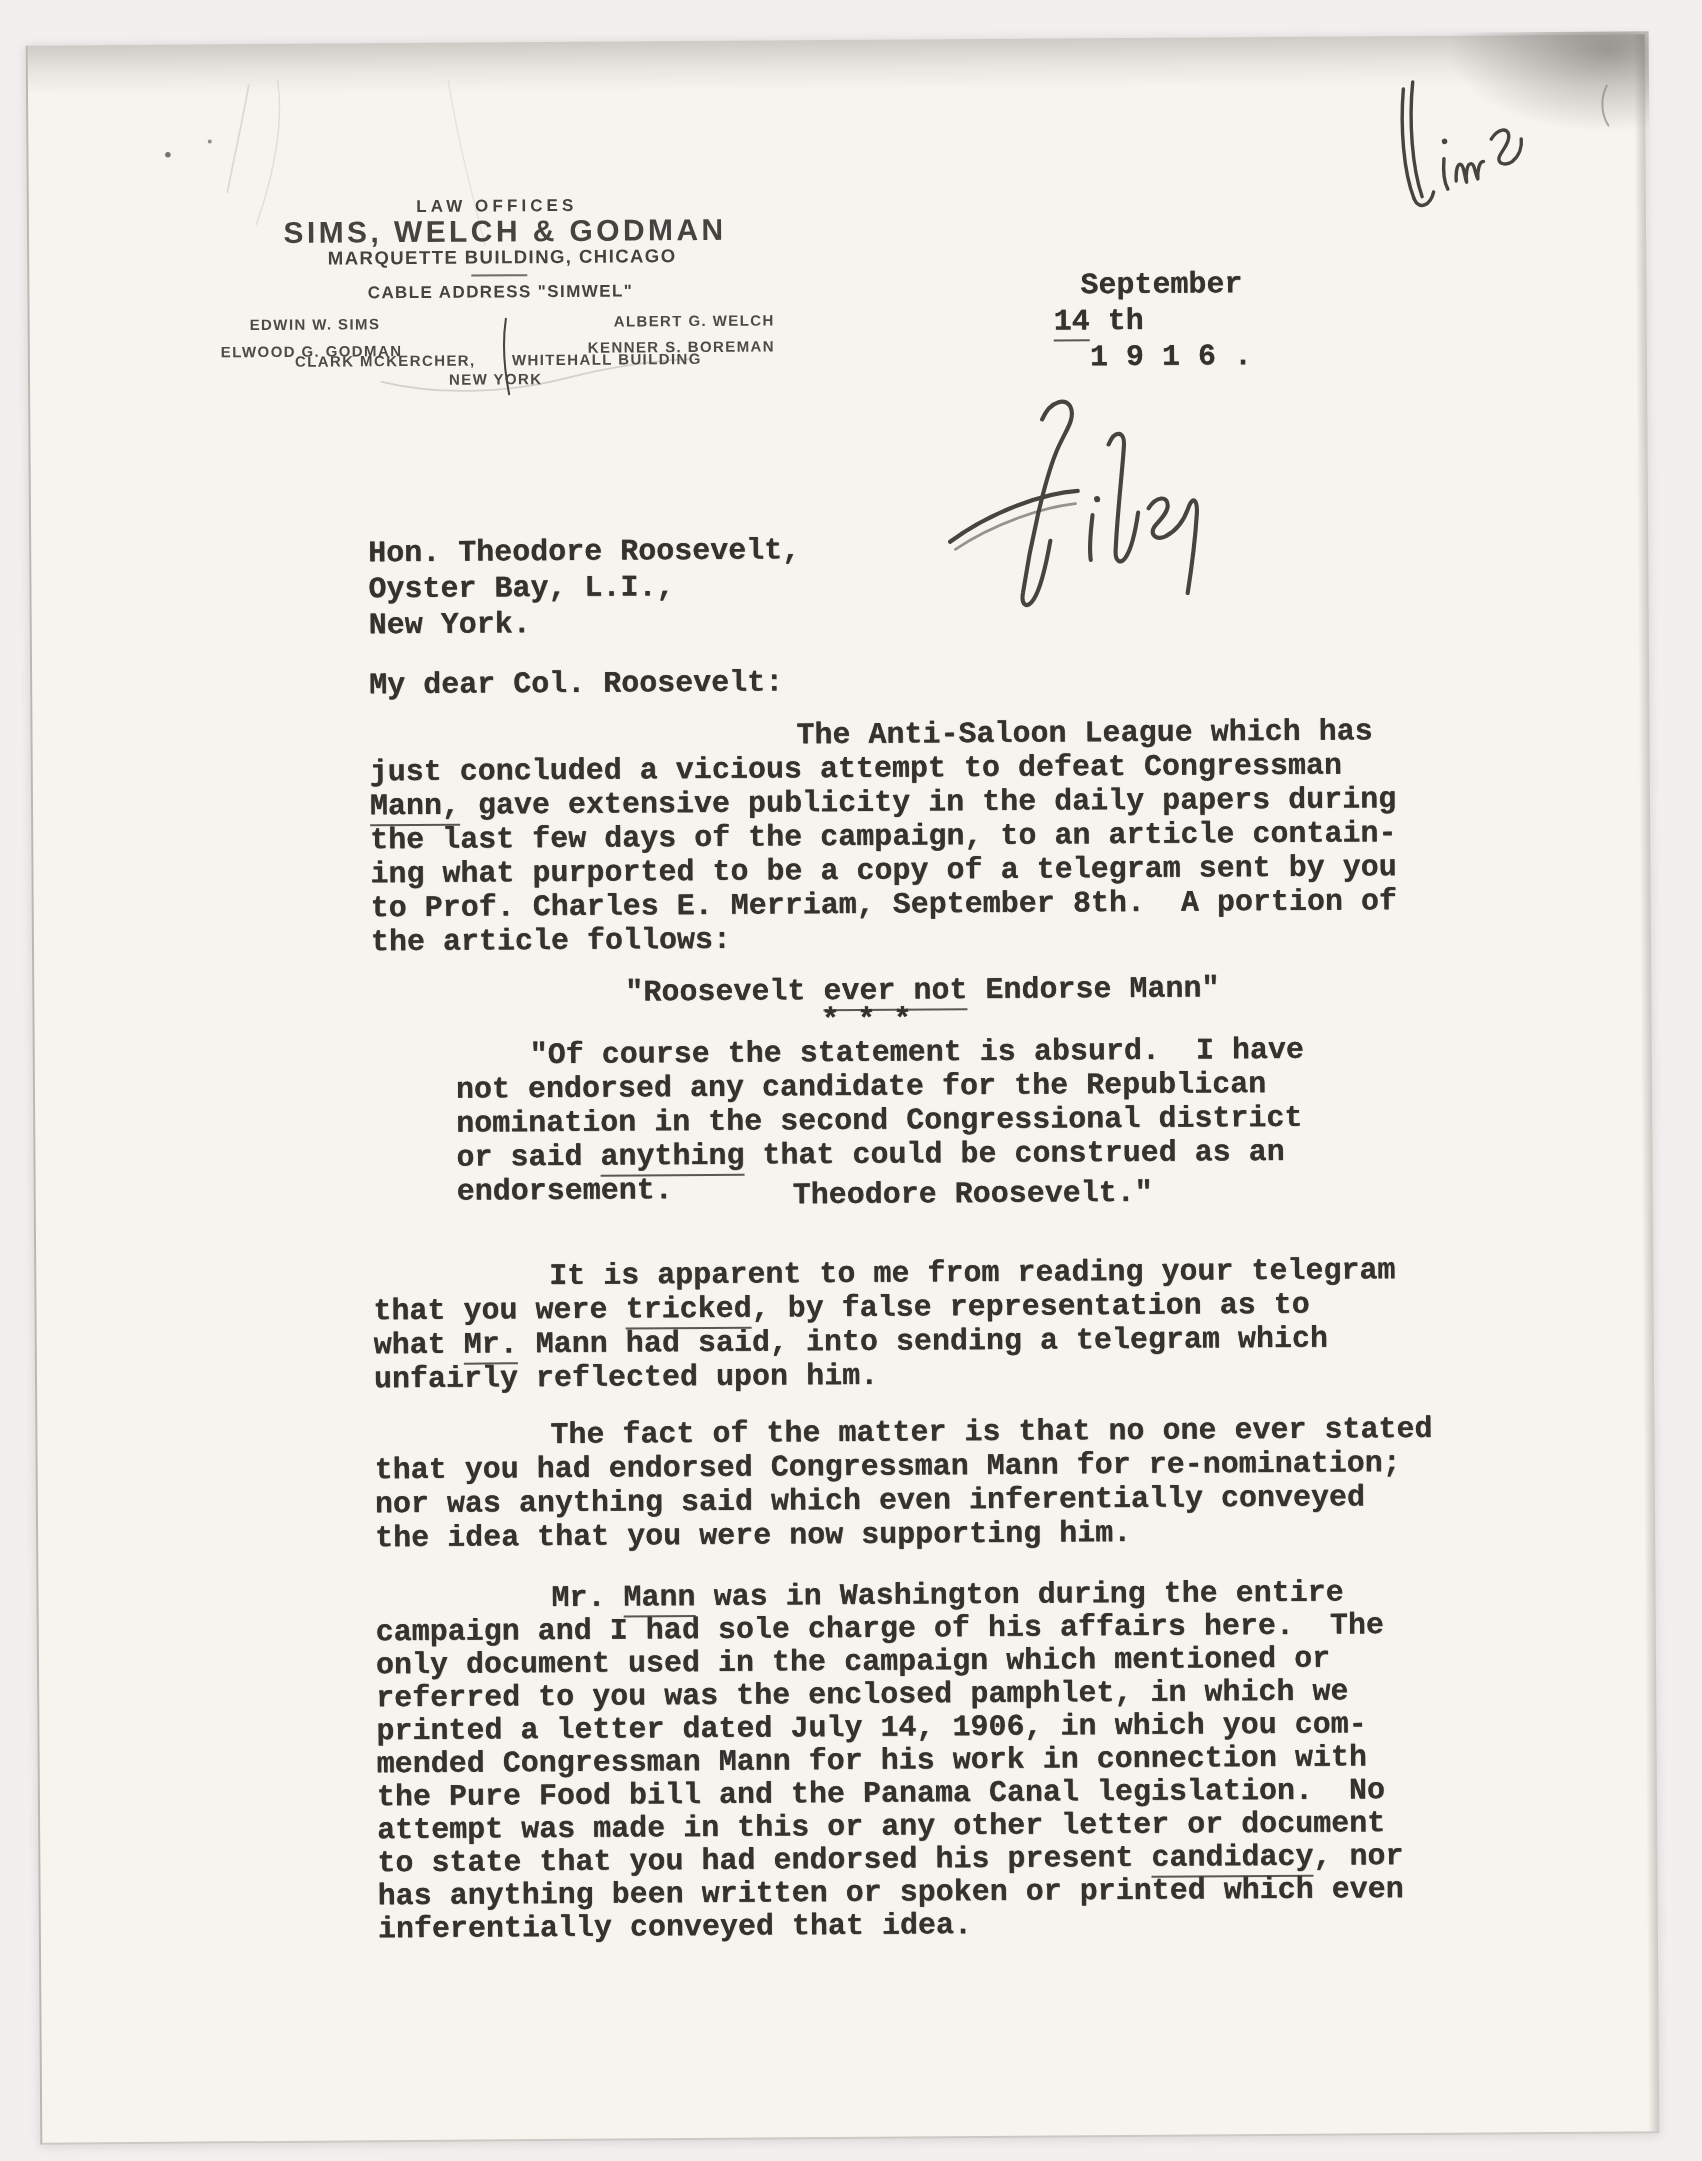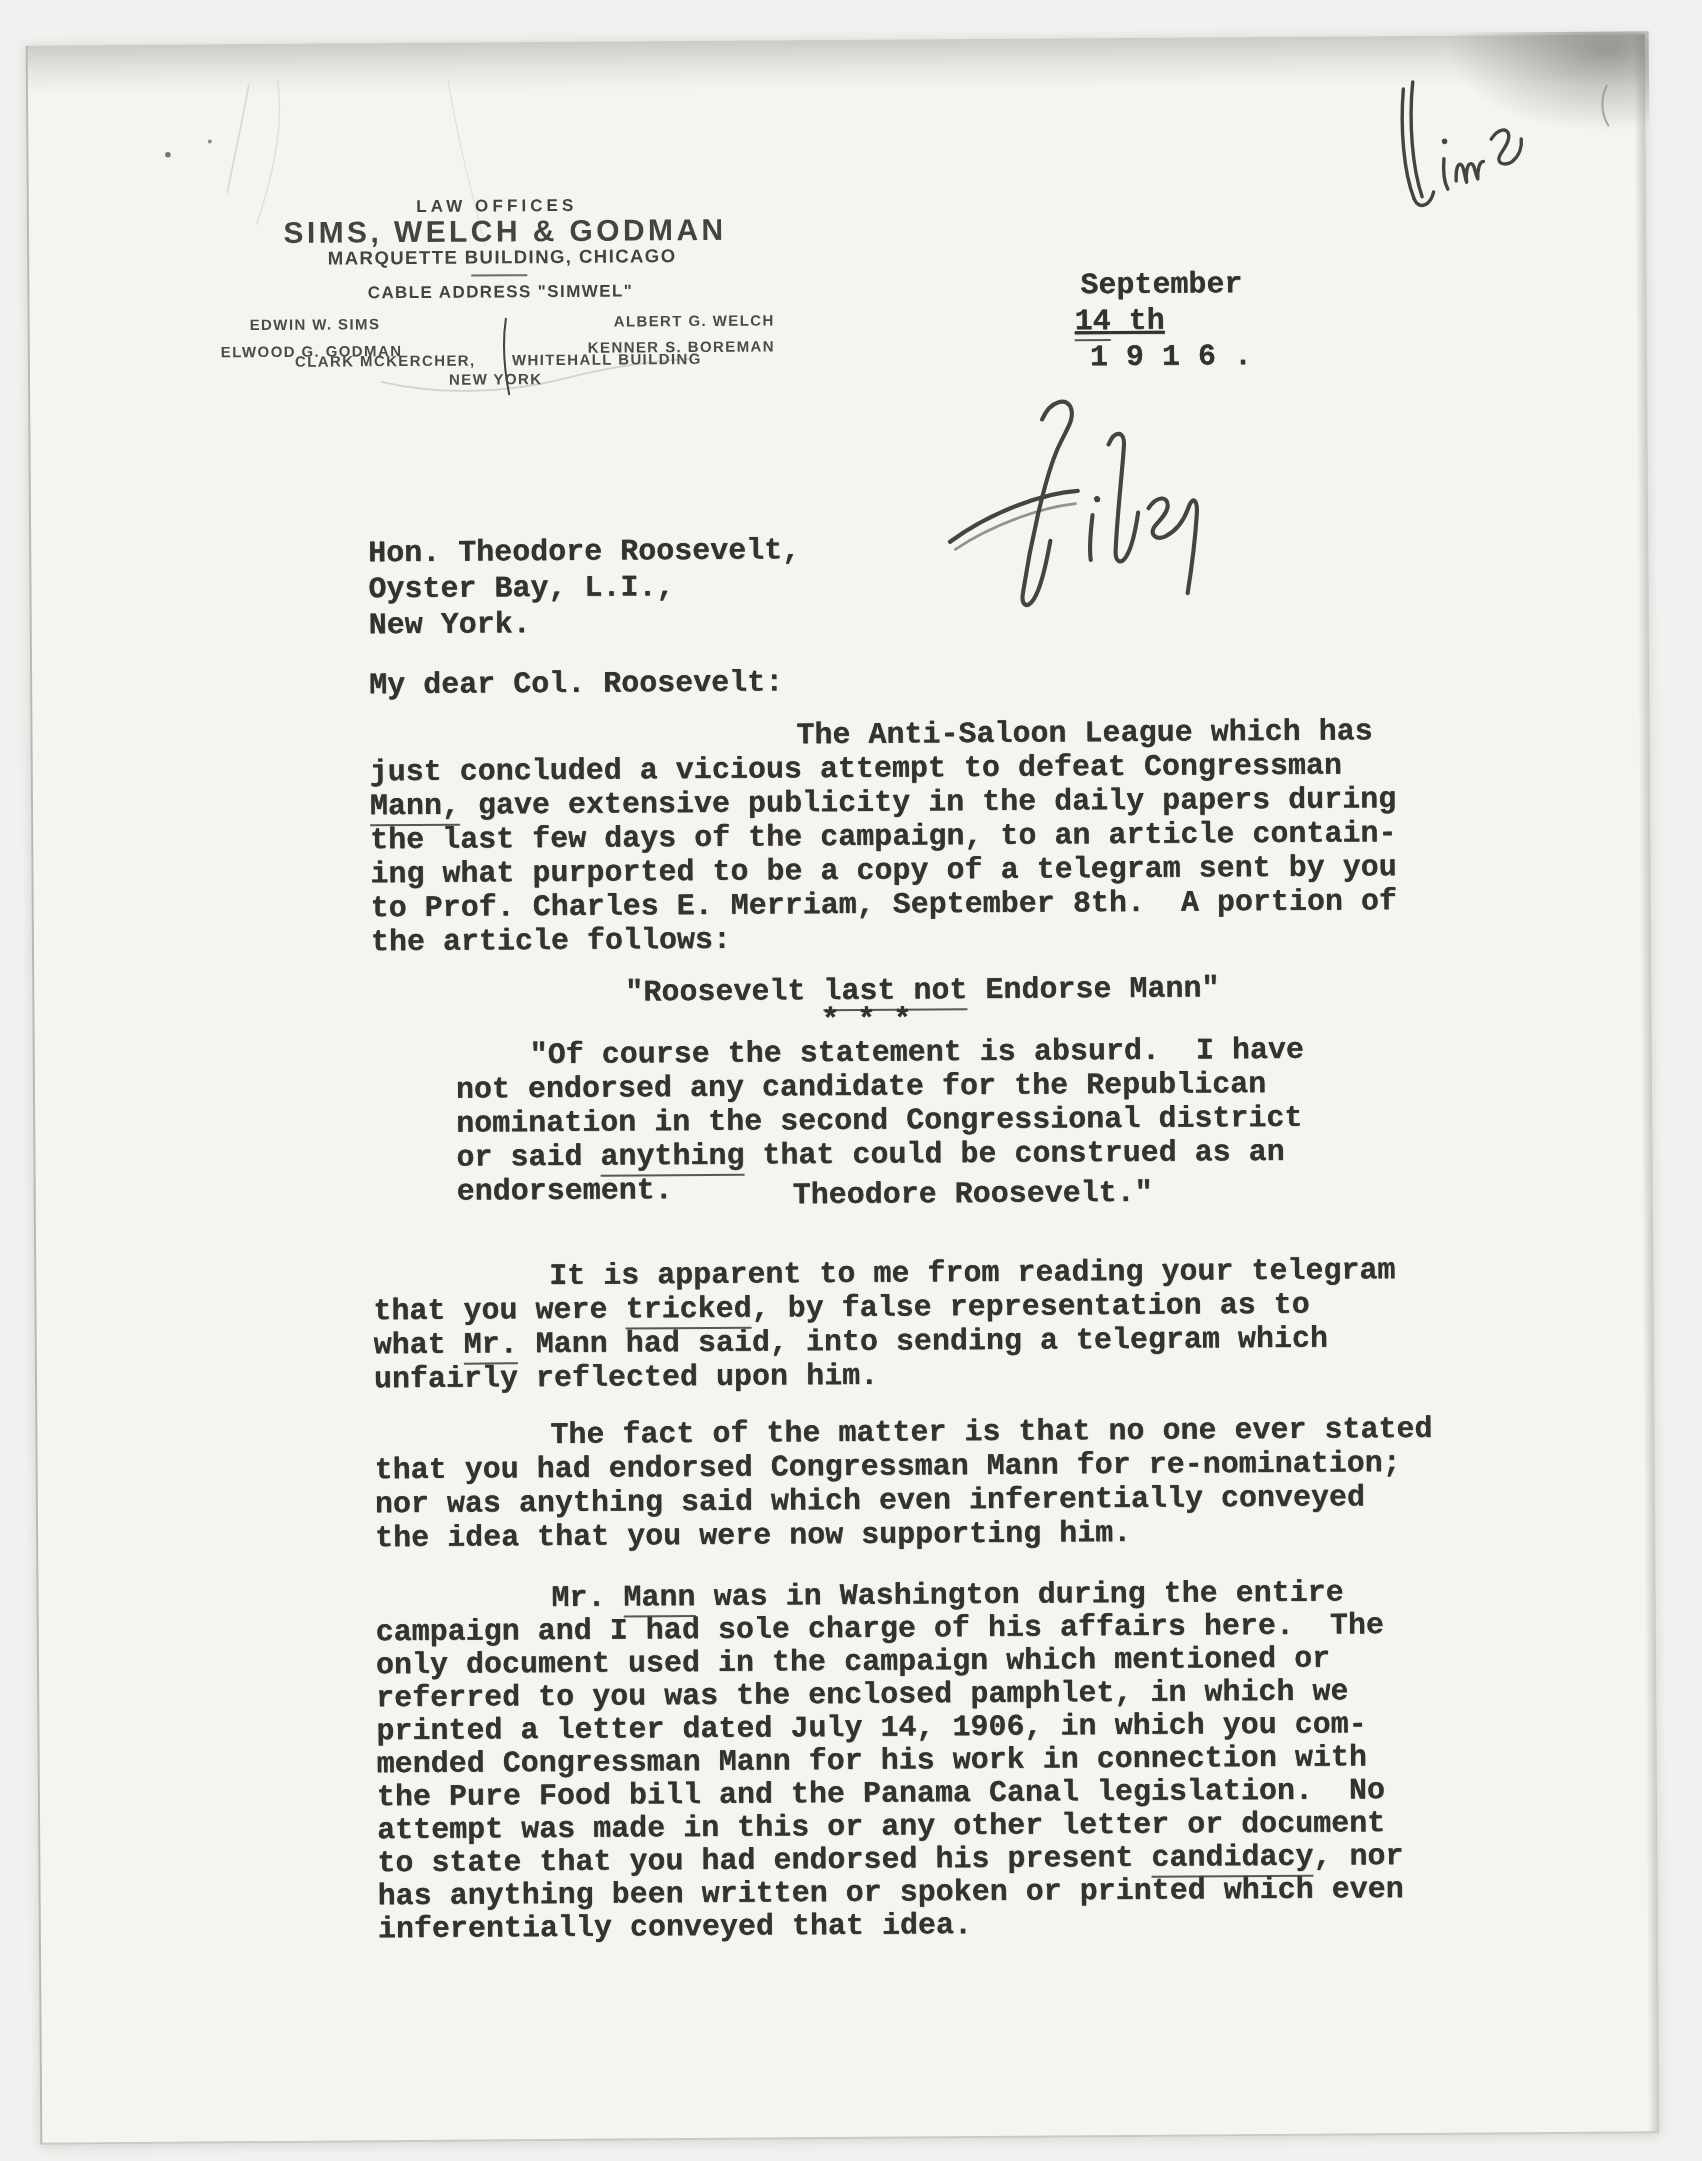--- a/index.html
+++ b/index.html
@@ -84,41 +84,41 @@
         <path d="M158 16 C136 70 122 136 124 180"></path>
         <path d="M112 180 C114 198 132 196 142 178"></path>
         <path d="M170 136 C164 152 160 168 163 180"></path>
         <circle cx="178" cy="112" r="4" fill="#45443f" stroke="none"></circle>
         <path d="M178 172 C182 156 188 146 192 152 C195 157 191 170 192 178 C194 166 200 152 206 154 C211 156 207 170 209 178 C211 168 218 154 224 156"></path>
         <path d="M244 128 C258 116 272 118 270 130 C268 142 254 148 248 156 C242 164 252 172 264 168 C276 163 284 152 286 140"></path>
       </g>
     </svg>
 
     <div class="typed" style="left:1051px;top:230px;">September</div>
-    <div class="typed" style="left:1045px;top:266px;text-decoration:underline;"><span class="u">14</span> th</div>
+    <div class="typed" style="left:1024px;top:266px;"><span class="u">14</span> th</div>
     <div class="typed" style="left:1060px;top:302px;">1 9 1 6 .</div>
 
     <svg class="script" style="left:881px;top:348px;" width="331" height="262" viewBox="0 0 480 380" aria-label="File">
       <g transform="rotate(-8 240 190)" stroke-width="6">
         <path d="M210 42 C226 16 252 14 254 34 C256 52 238 66 222 94 C200 132 168 214 146 286 C140 304 148 312 160 298 C174 282 186 248 196 218"></path>
         <path d="M52 198 C120 162 200 148 246 152"></path>
         <path d="M58 210 C122 180 196 168 240 170" opacity="0.55" stroke-width="4"></path>
         <path d="M262 190 C256 212 250 236 250 254"></path>
         <circle cx="272" cy="168" r="4.5" fill="#45443f" stroke="none"></circle>
         <path d="M300 92 C312 72 326 76 322 96 C316 126 298 192 288 244 C284 262 292 268 302 256 C314 242 322 216 328 196"></path>
         <path d="M344 192 C358 176 374 178 372 192 C370 204 356 212 348 220 C340 230 348 240 362 236 C380 230 394 214 402 198 C410 184 416 190 412 210 C404 248 392 290 382 322"></path>
       </g>
     </svg>
 
     <div class="typed recipient" style="left:337px;top:492px;"><div class="line">Hon. Theodore Roosevelt,</div><div class="line">Oyster Bay, L.I.,</div><div class="line">New York.</div></div>
     <div class="typed" style="left:337px;top:625px;">My dear Col. Roosevelt:</div>
 
     <div class="typed p1" style="left:337px;top:678px;"><div class="line">The Anti-Saloon League which has</div><div class="line">just concluded a vicious attempt to defeat Congressman</div><div class="line"><span class="u">Mann,</span> gave extensive publicity in the daily papers during</div><div class="line">the last few days of the campaign, to an article contain-</div><div class="line">ing what purported to be a copy of a telegram sent by you</div><div class="line">to Prof. Charles E. Merriam, September 8th.  A portion of</div><div class="line">the article follows:</div></div>
 
-    <div class="typed" style="left:591px;top:934px;">"Roosevelt <span class="u">last not</span> Endorse Mann"</div>
+    <div class="typed" style="left:591px;top:934px;">"Roosevelt <span class="u">ever not</span> Endorse Mann"</div>
     <div class="typed" style="left:787px;top:963px;">* * *</div>
     <div class="typed quote-block" style="left:421px;top:996px;"><div class="line">"Of course the statement is absurd.  I have</div><div class="line">not endorsed any candidate for the Republican</div><div class="line">nomination in the second Congressional district</div><div class="line">or said <span class="u">anything</span> that could be construed as an</div><div class="line">endorsement.</div></div>
     <div class="typed" style="left:757px;top:1138px;">Theodore Roosevelt."</div>
 
     <div class="typed p2" style="left:337px;top:1217px;"><div class="line">It is apparent to me from reading your telegram</div><div class="line">that you were <span class="u">tricked</span>, by false representation as to</div><div class="line">what <span class="u">Mr.</span> Mann had said, into sending a telegram which</div><div class="line">unfairly reflected upon him.</div></div>
     <div class="typed p3" style="left:337px;top:1376px;"><div class="line">The fact of the matter is that no one ever stated</div><div class="line">that you had endorsed Congressman Mann for re-nomination;</div><div class="line">nor was anything said which even inferentially conveyed</div><div class="line">the idea that you were now supporting him.</div></div>
     <div class="typed p4" style="left:337px;top:1540px;"><div class="line">Mr. <span class="u">Mann</span> was in Washington during the entire</div><div class="line">campaign and I had sole charge of his affairs here.  The</div><div class="line">only document used in the campaign which mentioned or</div><div class="line">referred to you was the enclosed pamphlet, in which we</div><div class="line">printed a letter dated July 14, 1906, in which you com-</div><div class="line">mended Congressman Mann for his work in connection with</div><div class="line">the Pure Food bill and the Panama Canal legislation.  No</div><div class="line">attempt was made in this or any other letter or document</div><div class="line">to state that you had endorsed his present <span class="u">candidacy</span>, nor</div><div class="line">has anything been written or spoken or printed which even</div><div class="line">inferentially conveyed that idea.</div></div>
   </div>
 </div>
 

